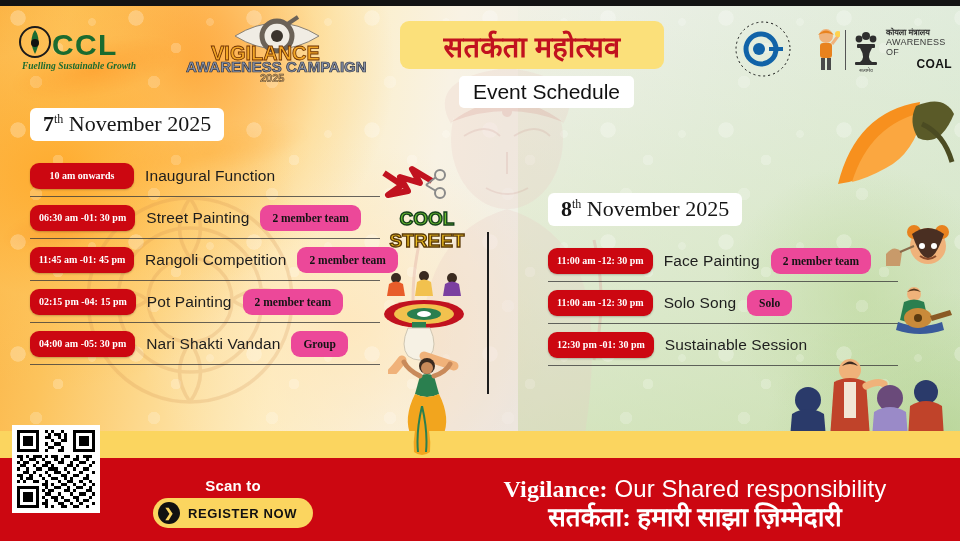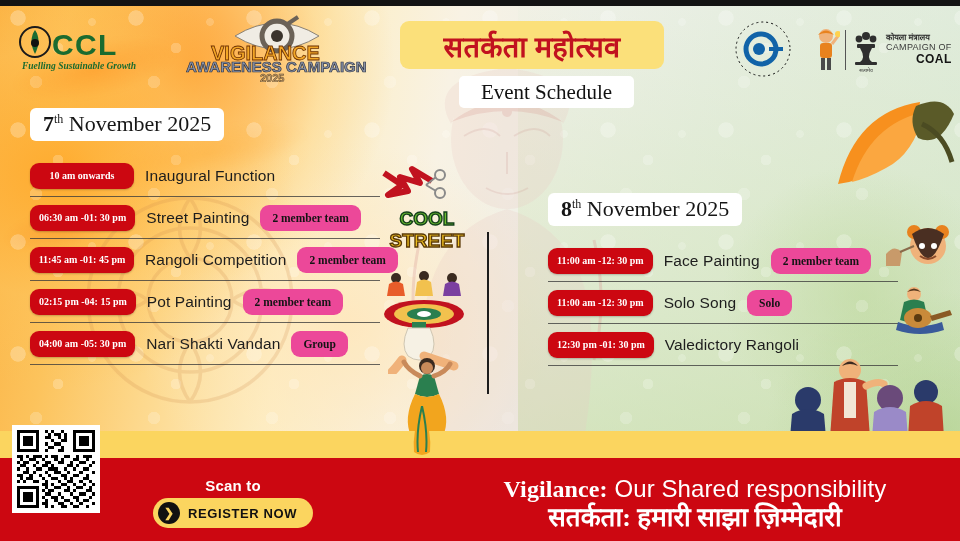--- a/index.html
+++ b/index.html
@@ -46,21 +46,21 @@
   .goddess{position:absolute;left:402px;top:4px;width:210px;height:430px;opacity:.42;}
 
   
   .logo-ccl{position:absolute;left:18px;top:22px;width:150px;height:52px;}
   .logo-vac{position:absolute;left:180px;top:10px;width:195px;height:72px;}
   .title-pill{position:absolute;left:400px;top:21px;width:264px;height:48px;
     background:#fbe07a;border-radius:9px;display:flex;align-items:center;justify-content:center;}
   .title-pill span{font-family:"Liberation Serif",serif;font-weight:700;font-size:29px;color:#c1121f;letter-spacing:.3px;}
   .subtitle-pill{position:absolute;left:459px;top:76px;width:175px;height:32px;background:#fff;
     border-radius:5px;display:flex;align-items:center;justify-content:center;}
-  .subtitle-pill span{font-family:Liberation Serif, serif;font-size:21px;color:#111;}
+  .subtitle-pill span{font-family:Liberation Sans, sans-serif;font-size:21px;color:#111;}
   .logo-cvc{position:absolute;left:731px;top:20px;width:64px;height:58px;}
   .logo-moc{position:absolute;left:812px;top:22px;width:140px;height:56px;display:flex;align-items:center;gap:5px;}
   .moc-mascot{width:28px;height:50px;flex:none;}
   .moc-rule{width:1px;height:40px;background:#555;flex:none;}
   .moc-ashoka{width:30px;height:46px;flex:none;}
   .moc-text{display:flex;flex-direction:column;justify-content:center;line-height:1.08;}
   .moc-hi{font-size:8px;color:#2b2b2b;font-weight:700;}
   .moc-en1{font-size:9px;color:#3a3a3a;letter-spacing:.3px;}
   .moc-en2{font-size:12px;color:#141414;font-weight:800;letter-spacing:.4px;text-align:right;}
 
@@ -210,21 +210,21 @@
           <circle cx="8" cy="12" r="3.4"></circle>
           <circle cx="22" cy="12" r="3.4"></circle>
         <rect x="6" y="17" width="18" height="4" rx="1"></rect>
         <path d="M9 21 q6 10 0 14 h12 q-6-4 0-14z"></path>
         <rect x="4" y="35" width="22" height="3" rx="1"></rect>
       </g>
       <text x="15" y="45" text-anchor="middle" font-family="Liberation Sans, sans-serif" font-size="5" fill="#2f2f2f">सत्यमेव</text>
     </svg>
     <div class="moc-text">
       <div class="moc-hi">कोयला मंत्रालय</div>
-      <div class="moc-en1">CAMPAIGN OF</div>
+      <div class="moc-en1">AWARENESS OF</div>
       <div class="moc-en2">COAL</div>
     </div>
   </div>
 
   <svg class="flower" viewBox="0 0 130 130">
     <path d="M8 118 q18-72 82-82 q-6 50-38 66 q-24 14-44 16z" fill="#f7901e"></path>
     <path d="M22 116 q18-58 72-70 q-10 42-38 56 q-18 10-34 14z" fill="#fba740"></path>
     <path d="M86 40 q28-12 38 8 q-14 34-36 24 q-10-16-2-32z" fill="#5a5a28"></path>
     <path d="M92 58 q22 10 30 38" stroke="#4b4b22" stroke-width="5" fill="none"></path>
   </svg>
@@ -286,21 +286,21 @@
 
       <div class="row">
         <div class="time">11:00 am -12: 30 pm</div>
         <div class="evt">Solo Song</div>
         <div class="tag">Solo</div>
       </div>
       <div class="sep"></div>
 
       <div class="row">
         <div class="time">12:30 pm -01: 30 pm</div>
-        <div class="evt">Valedictory Rangoli</div>
+        <div class="evt">Sustainable Session</div>
       </div>
       <div class="sep"></div>
     </div>
   </div>
 
   <div class="vdiv"></div>
 
   <svg class="ribbon" viewBox="0 0 72 40">
     <path d="M2 8 L20 20 L6 30 L26 26 L18 12 L38 18 L30 4 L50 16" stroke="#c1121f" stroke-width="6" fill="none" stroke-linejoin="round"></path>
     <g stroke="#8a8a8a" stroke-width="2" fill="none">

